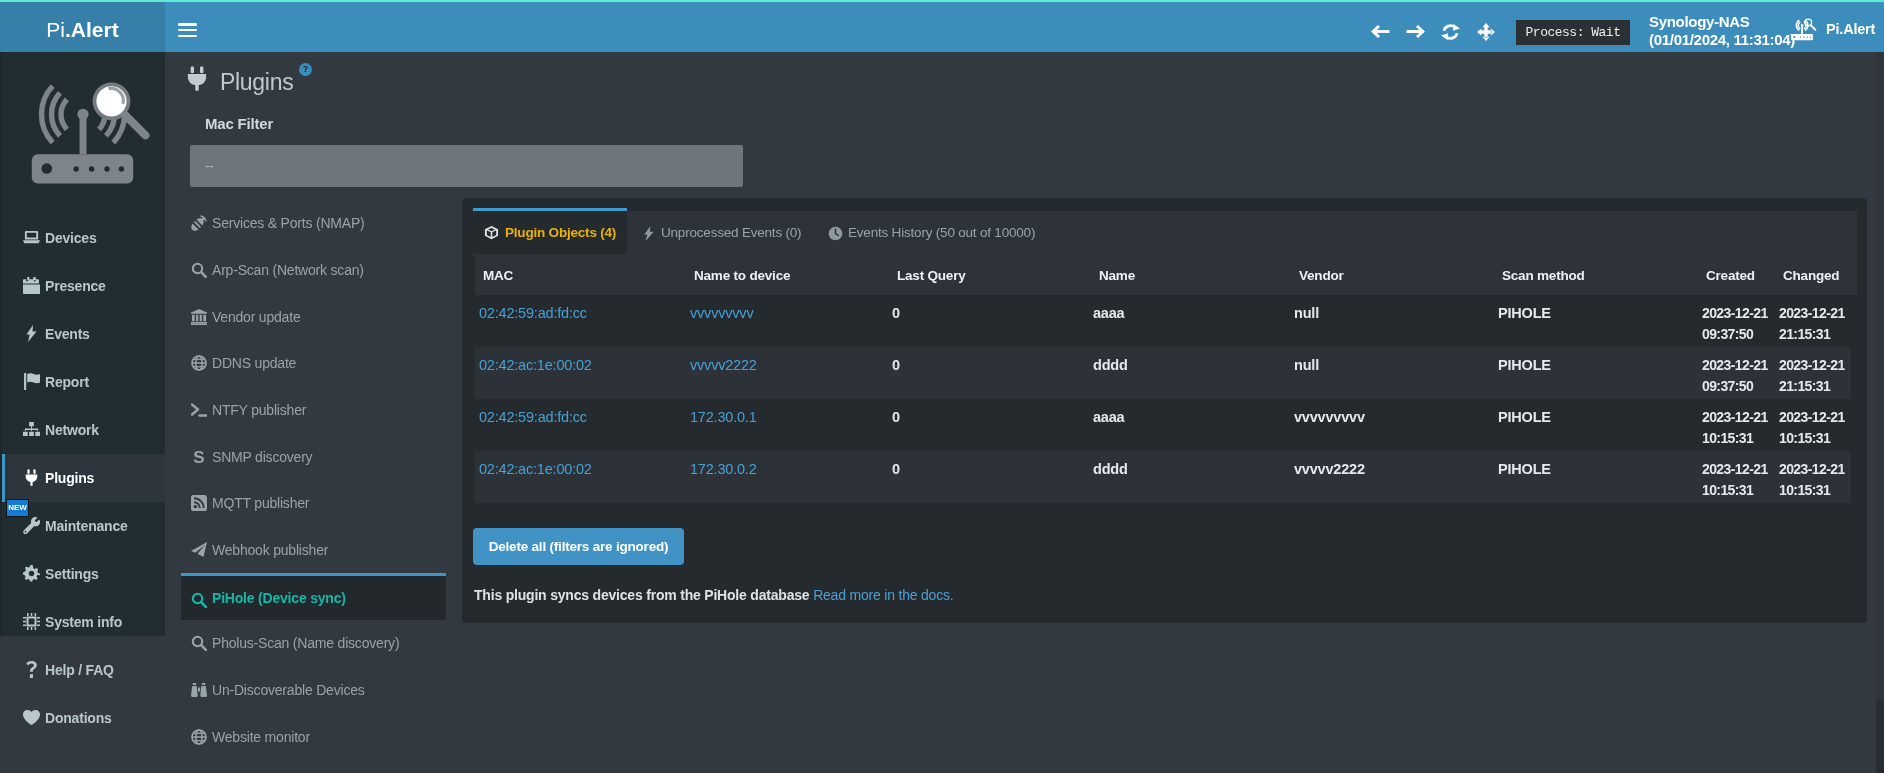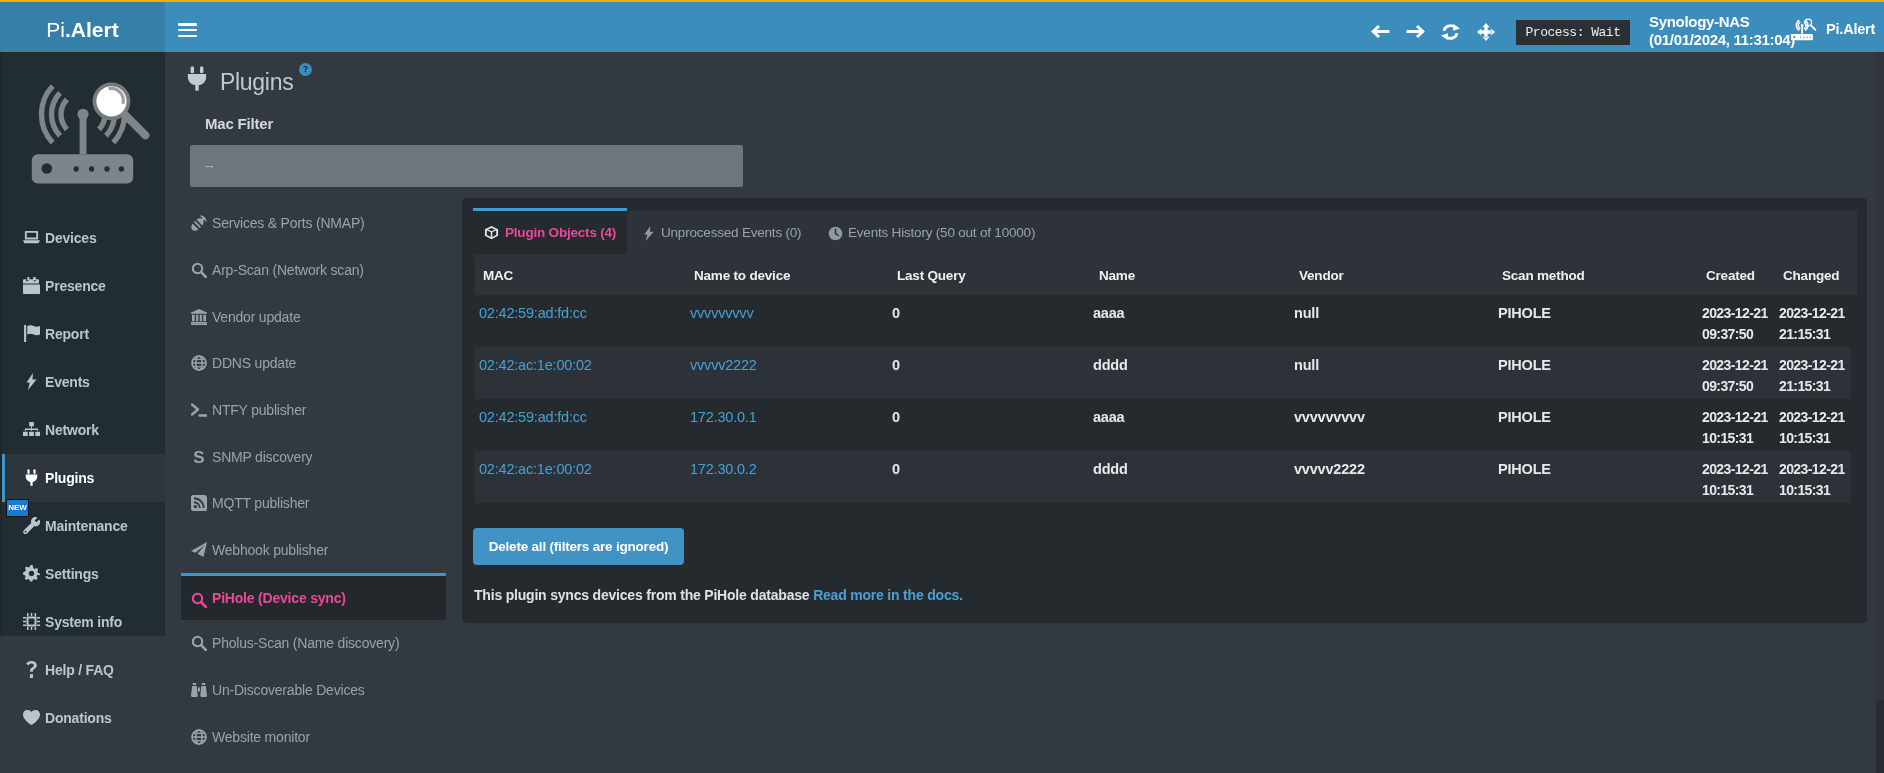--- a/index.html
+++ b/index.html
@@ -1,20 +1,20 @@
 <!DOCTYPE html>
 <html><head>
 <meta charset="utf-8">
 <style>
 * { margin:0; padding:0; box-sizing:border-box; }
 html,body { width:1884px; height:773px; overflow:hidden; }
 body { font-family:"Liberation Sans", sans-serif; background:#333940; position:relative; font-size:13px; }
 
 
-#navbar { position:absolute; left:0; top:0; width:1884px; height:52px; background:#3c8dbc; border-top:2px solid #eab308; }
+#navbar { position:absolute; left:0; top:0; width:1884px; height:52px; background:#3c8dbc; border-top:2px solid #5eead4; }
 #brand { position:absolute; left:0; top:0; width:165px; height:50px; background:#367fa9; color:#fff; font-size:21px; text-align:center; line-height:56px; }
 #brand b { font-weight:700; }
 #hamb { position:absolute; left:178px; top:21px; width:19px; height:16px; }
 #hamb div { height:2.6px; background:#fff; border-radius:1px; margin-bottom:3.2px; }
 .navico { position:absolute; top:13px; width:20px; height:24px; color:#fff; }
 .navico svg { width:100%; height:100%; }
 #procbadge { position:absolute; left:1516px; top:18px; width:114px; height:25px; background:#2b3035; border-radius:0; color:#ededed; font-family:"Liberation Mono", monospace; font-size:13px; text-align:center; line-height:25px; letter-spacing:-0.5px; }
 #nastext { position:absolute; left:1649px; top:11px; color:#fff; font-weight:700; font-size:15px; line-height:17.5px; letter-spacing:-0.3px; }
 #navlogo { position:absolute; left:1790px; top:15px; width:27px; height:25px; }
 #navPiAlert { position:absolute; left:1826px; top:19px; color:#fff; font-weight:700; font-size:14.5px; letter-spacing:-0.2px; }
@@ -39,41 +39,41 @@
 #h1txt { position:absolute; left:34px; top:6px; font-size:23px; letter-spacing:-0.3px; white-space:nowrap; }
 #h1badge { position:absolute; left:113px; top:0px; width:13px; height:13px; border-radius:50%; background:#3c8dbc; color:#20262b; font-size:9px; font-weight:700; text-align:center; line-height:13px; }
 #macfilterlbl { position:absolute; left:40px; top:63px; font-size:15px; font-weight:700; color:#d2d8dd; letter-spacing:-0.2px; }
 #macinput { position:absolute; left:25px; top:93px; width:553px; height:42px; background:#6e757c; border-radius:2px; color:#b9bfc4; font-size:13px; line-height:42px; padding-left:15px; }
 
 
 .pitem { position:absolute; left:25px; width:280px; height:47px; color:#99a3aa; font-size:14px; }
 .pitem .pico { position:absolute; left:1px; top:15px; width:16px; height:16px; }
 .pitem .pico svg { width:100%; height:100%; }
 .pitem .ptxt { position:absolute; left:22px; top:0; line-height:47px; letter-spacing:-0.2px; white-space:nowrap; }
-#pactive { position:absolute; left:16px; top:519px; width:265px; height:47px; background:#23282d; border-top:3px solid #3c96c8; color:#ec4899; }
+#pactive { position:absolute; left:16px; top:519px; width:265px; height:47px; background:#23282d; border-top:3px solid #3c96c8; color:#14b8a6; }
 #pactive .pico { position:absolute; left:10px; top:16px; width:16px; height:16px; }
 #pactive .ptxt { position:absolute; left:31px; top:0; line-height:44px; font-size:14px; font-weight:700; letter-spacing:-0.2px; }
 
 
 #panel { position:absolute; left:297px; top:146px; width:1405px; height:425px; background:#252a2f; border-radius:4px; }
 #tabstrip { position:absolute; left:11px; top:13px; width:1384px; height:46px; background:#2d3339; }
 #tabactive { position:absolute; left:0px; top:0px; width:154px; height:46px; background:#252a2f; border-top:3px solid #3f9ccd; margin-top:-3px; }
 .tablbl { position:absolute; top:0; line-height:44px; font-size:13.5px; letter-spacing:-0.2px; white-space:nowrap; }
 .tabico { position:absolute; top:15px; width:15px; height:15px; }
 .tabico svg { width:100%; height:100%; }
 #thead { position:absolute; left:13px; top:59px; width:1382px; height:38px; background:#2d3339; color:#eef1f3; font-weight:700; font-size:13.5px; }
 .hc { position:absolute; top:0; line-height:38px; letter-spacing:-0.2px; }
 .trow { position:absolute; left:13px; width:1376px; height:52px; color:#e4e9ec; font-size:14.5px; font-weight:600; }
 .trow.alt { background:#2c3238; }
 .cell { position:absolute; top:8px; line-height:21px; letter-spacing:-0.2px; white-space:nowrap; }
 .cell.dt { letter-spacing:-0.6px; font-size:14px; }
 .trow a { color:#46a0d4; text-decoration:none; font-weight:400; }
 #delbtn { position:absolute; left:11px; top:330px; width:211px; height:37px; background:#4193c5; border-radius:4px; color:#fff; font-weight:700; font-size:13.5px; text-align:center; line-height:37px; letter-spacing:-0.2px; }
 #infoline { position:absolute; left:12px; top:389px; font-size:14px; font-weight:600; color:#dde2e6; letter-spacing:-0.2px; }
-#infoline a { color:#4aa0d2; text-decoration:none; font-weight:700; }
+#infoline a { color:#4aa0d2; text-decoration:none; font-weight:400; }
 
 
 #sbtrack { position:absolute; left:1875px; top:52px; width:9px; height:721px; background:#30353a; }
 #sbthumb { position:absolute; left:1876px; top:700px; width:8px; height:73px; background:#272c30; }
 </style>
 </head>
 <body>
 
 <div id="sidebar">
   <div id="biglogo"><svg width="125" height="105" viewBox="0 0 125 105">
@@ -104,30 +104,30 @@
           </svg></div>
         <span class="mtxt">Devices</span>
       </div>
 <div class="mitem">
         <div class="mico"><svg viewBox="0 0 16 16">
             <path fill="currentColor" d="M4 0h2v3H4zM10 0h2v3h-3zM1 2h2v2h2V2h5v2h2V2h2c.6 0 1 .4 1 1v3H0V3c0-.6.4-1 1-1zM0 7h16v8c0 .6-.4 1-1 1H1c-.6 0-1-.4-1-1z"></path>
           </svg></div>
         <span class="mtxt">Presence</span>
       </div>
 <div class="mitem">
+        <div class="mico"><svg viewBox="0 0 12 17">
+            <path fill="currentColor" d="M7.5 0L1 9.5h3.2L2.5 17 11 6.5H7z"></path>
+          </svg></div>
+        <span class="mtxt">Events</span>
+      </div>
+<div class="mitem">
         <div class="mico"><svg viewBox="0 0 16 16">
             <path fill="currentColor" d="M1 0h2v16H1zM4 1c2-1 4-1 6 0s4 1 6 0v8c-2 1-4 1-6 0S6 8 4 9z"></path>
           </svg></div>
         <span class="mtxt">Report</span>
-      </div>
-<div class="mitem">
-        <div class="mico"><svg viewBox="0 0 12 17">
-            <path fill="currentColor" d="M7.5 0L1 9.5h3.2L2.5 17 11 6.5H7z"></path>
-          </svg></div>
-        <span class="mtxt">Events</span>
       </div>
 <div class="mitem">
         <div class="mico"><svg viewBox="0 0 18 16">
             <path fill="currentColor" d="M6.5 0h5v4.5h-5zM8.5 4.5h1V7h-1zM2 7h14v2.5h-1V8.5H9.5V9.5h-1V8.5H3V9.5H2zM0 10.5h5V15H0zM6.5 10.5h5V15h-5zM13 10.5h5V15h-5z"></path>
           </svg></div>
         <span class="mtxt">Network</span>
       </div>
 <div class="mitem active">
         <div class="mico"><svg viewBox="0 0 14 17">
             <g fill="currentColor">
@@ -278,21 +278,21 @@
           </svg></div>
         <span class="ptxt">Website monitor</span>
       </div>
     </div>
   <div id="panel">
       <div id="tabstrip">
 <div id="tabactive"></div>
 <div class="tabico" style="left:11px;color:#dfe5e9"><svg viewBox="0 0 16 16">
             <path fill="currentColor" d="M8 0l7 3.5v7L8 14 1 10.5v-7zM3 4.6v5l4.2 2.1v-5zM13 4.6L8.8 6.7v5L13 9.6zM8 2L4.3 3.8 8 5.6l3.7-1.8z"></path>
           </svg></div>
-<span class="tablbl" style="left:32px;color:#ec4899;font-weight:600">Plugin Objects (4)</span>
+<span class="tablbl" style="left:32px;color:#eab308;font-weight:600">Plugin Objects (4)</span>
 <div class="tabico" style="left:170px;color:#8f99a1;width:12px"><svg viewBox="0 0 12 16">
             <path fill="currentColor" d="M7.5 0L1 9h3.2L2.5 16 11 6H7z"></path>
           </svg></div>
 <span class="tablbl" style="left:188px;color:#99a3ab">Unprocessed Events (0)</span>
 <div class="tabico" style="left:355px;color:#8f99a1"><svg viewBox="0 0 16 16">
             <circle cx="8" cy="8" r="7.3" fill="currentColor"></circle>
             <path d="M8 3.5V8l3 2" fill="none" stroke="#2d3339" stroke-width="1.6" stroke-linecap="round"></path>
           </svg></div>
 <span class="tablbl" style="left:375px;color:#99a3ab">Events History (50 out of 10000)</span>
 </div>

